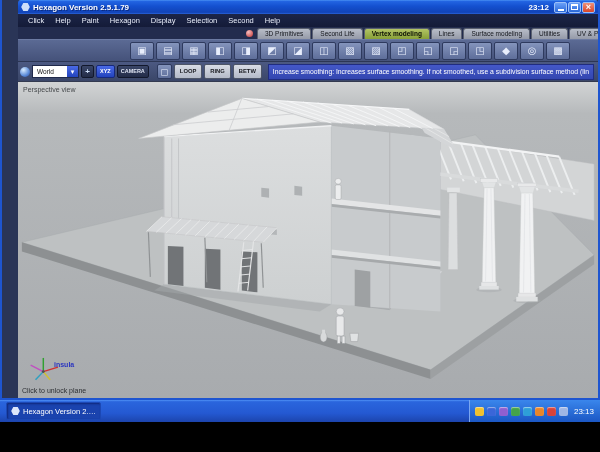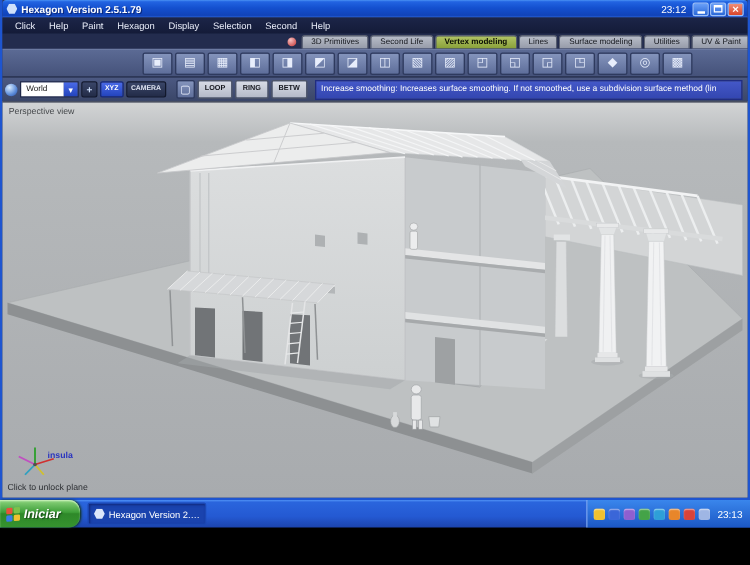--- a/index.html
+++ b/index.html
@@ -4,31 +4,31 @@
 <style>
   * { box-sizing: border-box; margin: 0; padding: 0; }
   html,body { width:600px; height:452px; overflow:hidden; }
   body { font-family: "Liberation Sans", "DejaVu Sans", sans-serif; background:#000; }
 
   .screen { width:600px; height:452px; position:relative; display:flex; flex-direction:column; }
 
   
   .window { width:600px; height:400px; display:flex; flex-direction:column;
             border-left:2px solid #1e55d0; border-right:2px solid #1e55d0; border-bottom:2px solid #1e55d0;
-            background:#2a3557; }
+            background:#2a3557;padding-left:16px; }
 
   
   .titlebar { height:14px; flex:0 0 14px; display:flex; align-items:center; padding:0 3px;
     background:linear-gradient(180deg,#4a92f4 0%,#2264e2 10%,#1450cf 45%,#1143b8 88%,#2a63d8 100%);
     border-radius:3px 3px 0 0; }
   .app-icon { width:9px; height:9px; margin-right:3px; background:#cfe0fa;
     clip-path:polygon(25% 5%,75% 5%,98% 50%,75% 95%,25% 95%,2% 50%); }
   .win-title { color:#fff; font-size:8px; font-weight:bold; text-shadow:1px 1px 0 #0a2a80; white-space:nowrap; }
   .title-spacer { flex:1; }
-  .title-clock { color:#fff; font-size:8px; margin-right:4px; }
+  .title-clock { color:#fff; font-size:8px; margin-right:4px;font-weight:bold; }
   .winbtn { width:13px; height:11px; margin-left:1px; border-radius:2px; border:1px solid #9cc0f8;
     display:flex; align-items:center; justify-content:center;
     background:linear-gradient(180deg,#6aa0f8,#2a68d8); }
   .winbtn.close { background:linear-gradient(180deg,#f09078,#d8452a); }
   .g-min { width:6px; height:2px; background:#fff; margin-top:5px; }
   .g-max { width:7px; height:6px; border:1px solid #fff; border-top:2px solid #fff; }
   .g-close { color:#fff; font-size:9px; font-weight:bold; line-height:9px; }
 
   
   .menubar { height:13px; flex:0 0 13px; display:flex; align-items:center; padding-left:5px; gap:1px;
@@ -424,29 +424,20 @@
         </g>
       </svg>
 
       <span class="persp-label">Perspective view</span>
       <span class="insula-label">insula</span>
       <span class="unlock-label">Click to unlock plane</span>
     </div>
   </div>
 
   <div class="taskbar">
-    <div class="start-btn">
-      <span class="winflag">
-        <span style="background:#e8523a"></span>
-        <span style="background:#7cc24a"></span>
-        <span style="background:#3a7de8"></span>
-        <span style="background:#f0c030"></span>
-      </span>
-      <span class="start-label">Iniciar</span>
-    </div>
     <div class="task-area">
       <div class="task active">
         <span class="hex-ic"></span>
         <span class="label">Hexagon Version 2.5...</span>
       </div>
     </div>
     <div class="tb-flex"></div>
     <div class="tray">
       <span class="tray-ic" style="background: rgb(240, 193, 46);"></span>
       <span class="tray-ic" style="background: rgb(58, 102, 216);"></span>

